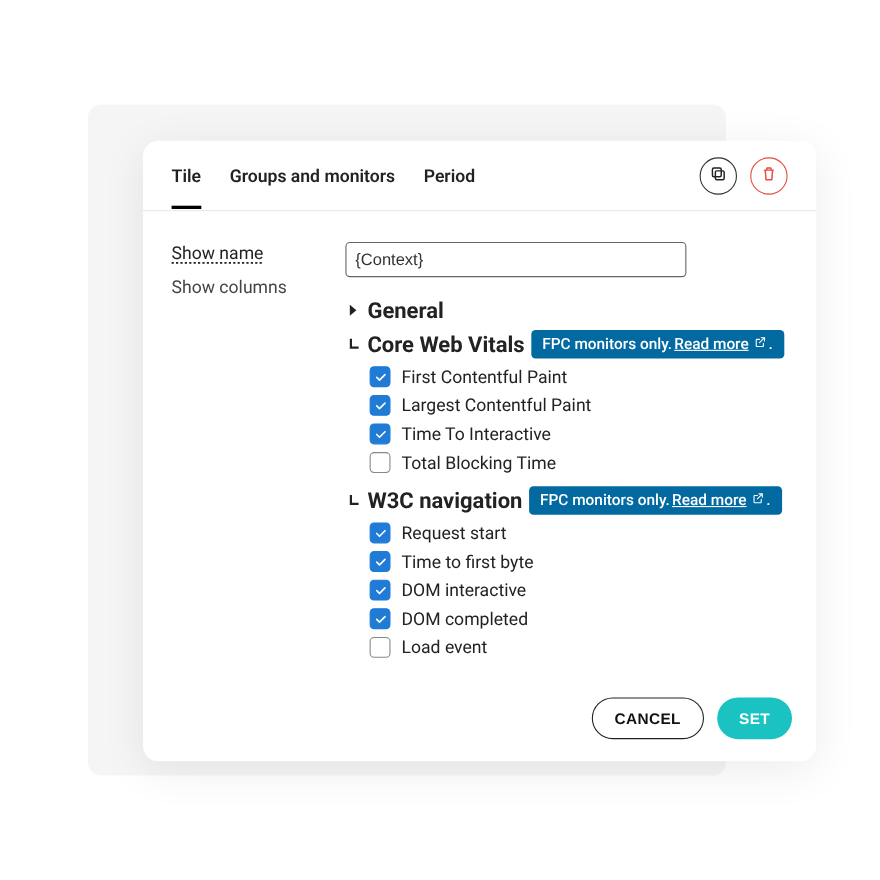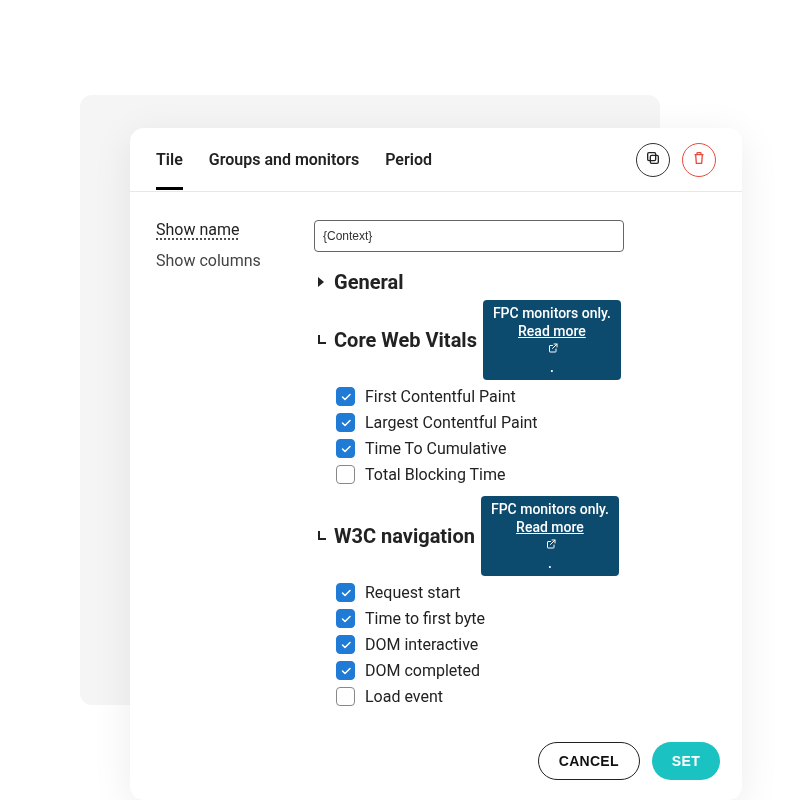--- a/index.html
+++ b/index.html
@@ -97,21 +97,21 @@
     .labels .muted { color: #444; }
     .fields {
       flex: 1;
     }
     .text-input {
       width: 310px;
       height: 32px;
       border: 1px solid #666;
       border-radius: 4px;
       padding: 0 8px;
-      font-size: 12px;
+      font-size: 15px;
       color: #333;
       margin-bottom: 14px;
     }
     .group-header {
       display: flex;
       align-items: center;
       gap: 6px;
       margin-bottom: 6px;
       margin-top: 4px;
     }
@@ -122,30 +122,29 @@
       width: 14px;
       font-size: 16px;
       font-weight: 700;
     }
     .group-title {
       font-weight: 700;
       font-size: 20px;
       color: #222;
     }
     .badge {
-      background: #0c4a6e;
+      background: #0369a1;
       color: #fff;
       font-size: 14px;
       border-radius: 4px;
       padding: 5px 10px;
       display: inline-flex;
       align-items: center;
       gap: 2px;
       font-weight: 500;
-      flex-direction: column;
     }
     .badge a { color: #fff; text-decoration: underline; cursor: pointer; }
     .badge .ext { margin-left: 2px; }
     .item-list {
       list-style: none;
       margin: 4px 0 12px 22px;
     }
     .item-list li {
       display: flex;
       align-items: center;
@@ -279,21 +278,21 @@
               </svg>
             </span>
             <span>Largest Contentful Paint</span>
           </li>
           <li>
             <span class="cbox checked">
               <svg width="12" height="12" viewBox="0 0 24 24">
                 <path d="M5 12l5 5L20 7" stroke="#fff" stroke-width="3" fill="none" stroke-linecap="round" stroke-linejoin="round"></path>
               </svg>
             </span>
-            <span>Time To Cumulative</span>
+            <span>Time To Interactive</span>
           </li>
           <li>
             <span class="cbox"></span>
             <span>Total Blocking Time</span>
           </li>
         </ul>
 
       <div class="group-header">
         <span class="lcaret">
           <svg width="11" height="12" viewBox="0 0 11 12">

